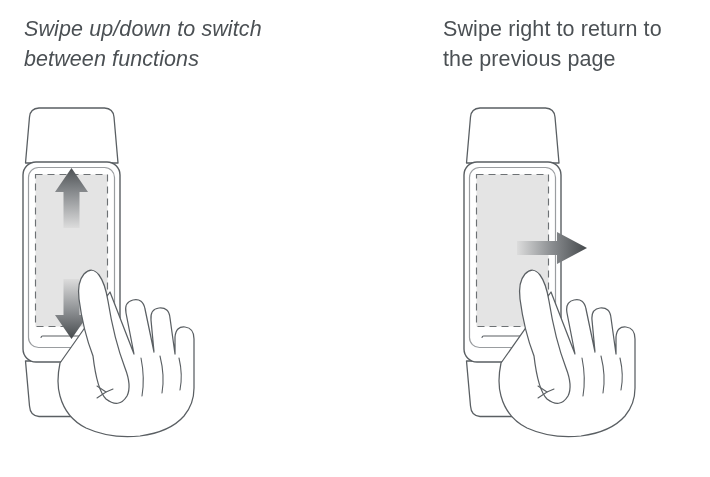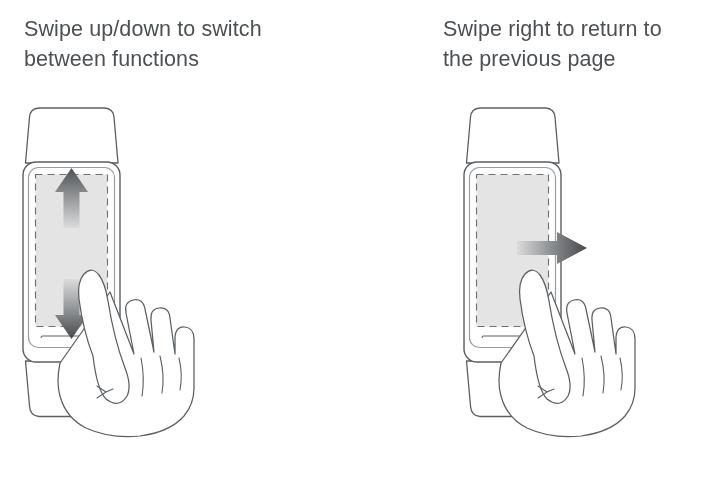--- a/index.html
+++ b/index.html
@@ -33,21 +33,21 @@
     position: absolute;
     top: 14px;
     font-family: "Liberation Sans", sans-serif;
     font-size: 21.5px;
     line-height: 30px;
     font-weight: 300;
     color: #4b5054;
     letter-spacing: 0.1px;
     white-space: pre-line;
   }
-  .panel-left .caption  { left: 24px; width: 320px; }
+  .panel-left .caption  { left: 24px; width: 320px; font-style: italic; }
   .panel-right .caption { left: 72px; width: 300px; }
 
   .illus {
     position: absolute;
     top: 96px;
     left: 0;
     width: 355px;
     height: 350px;
   }
   .illus svg { display: block; }

